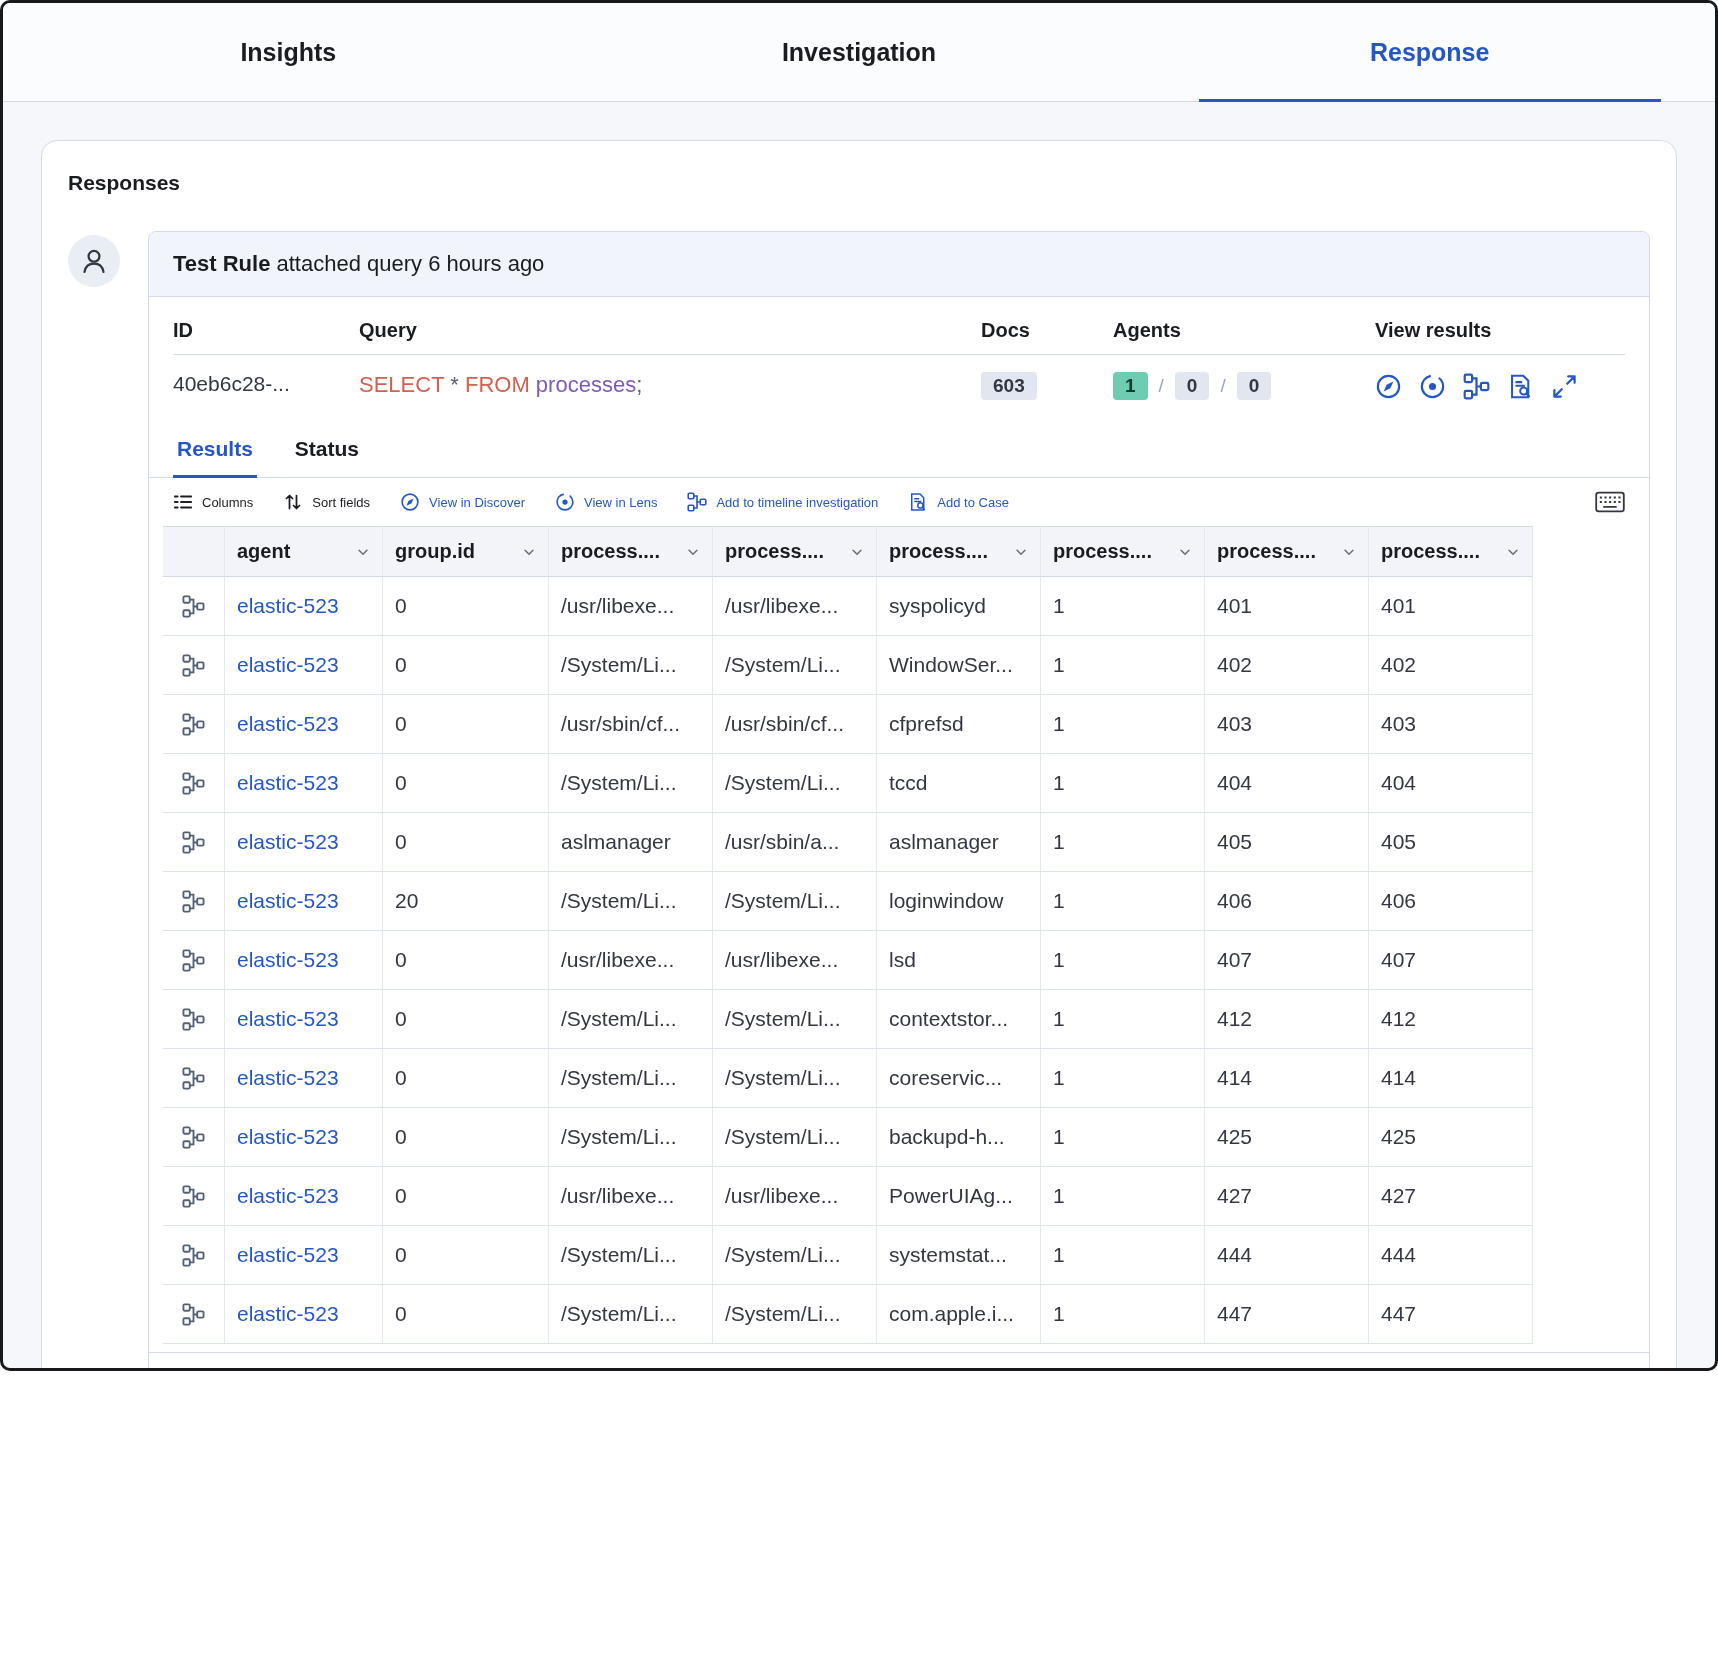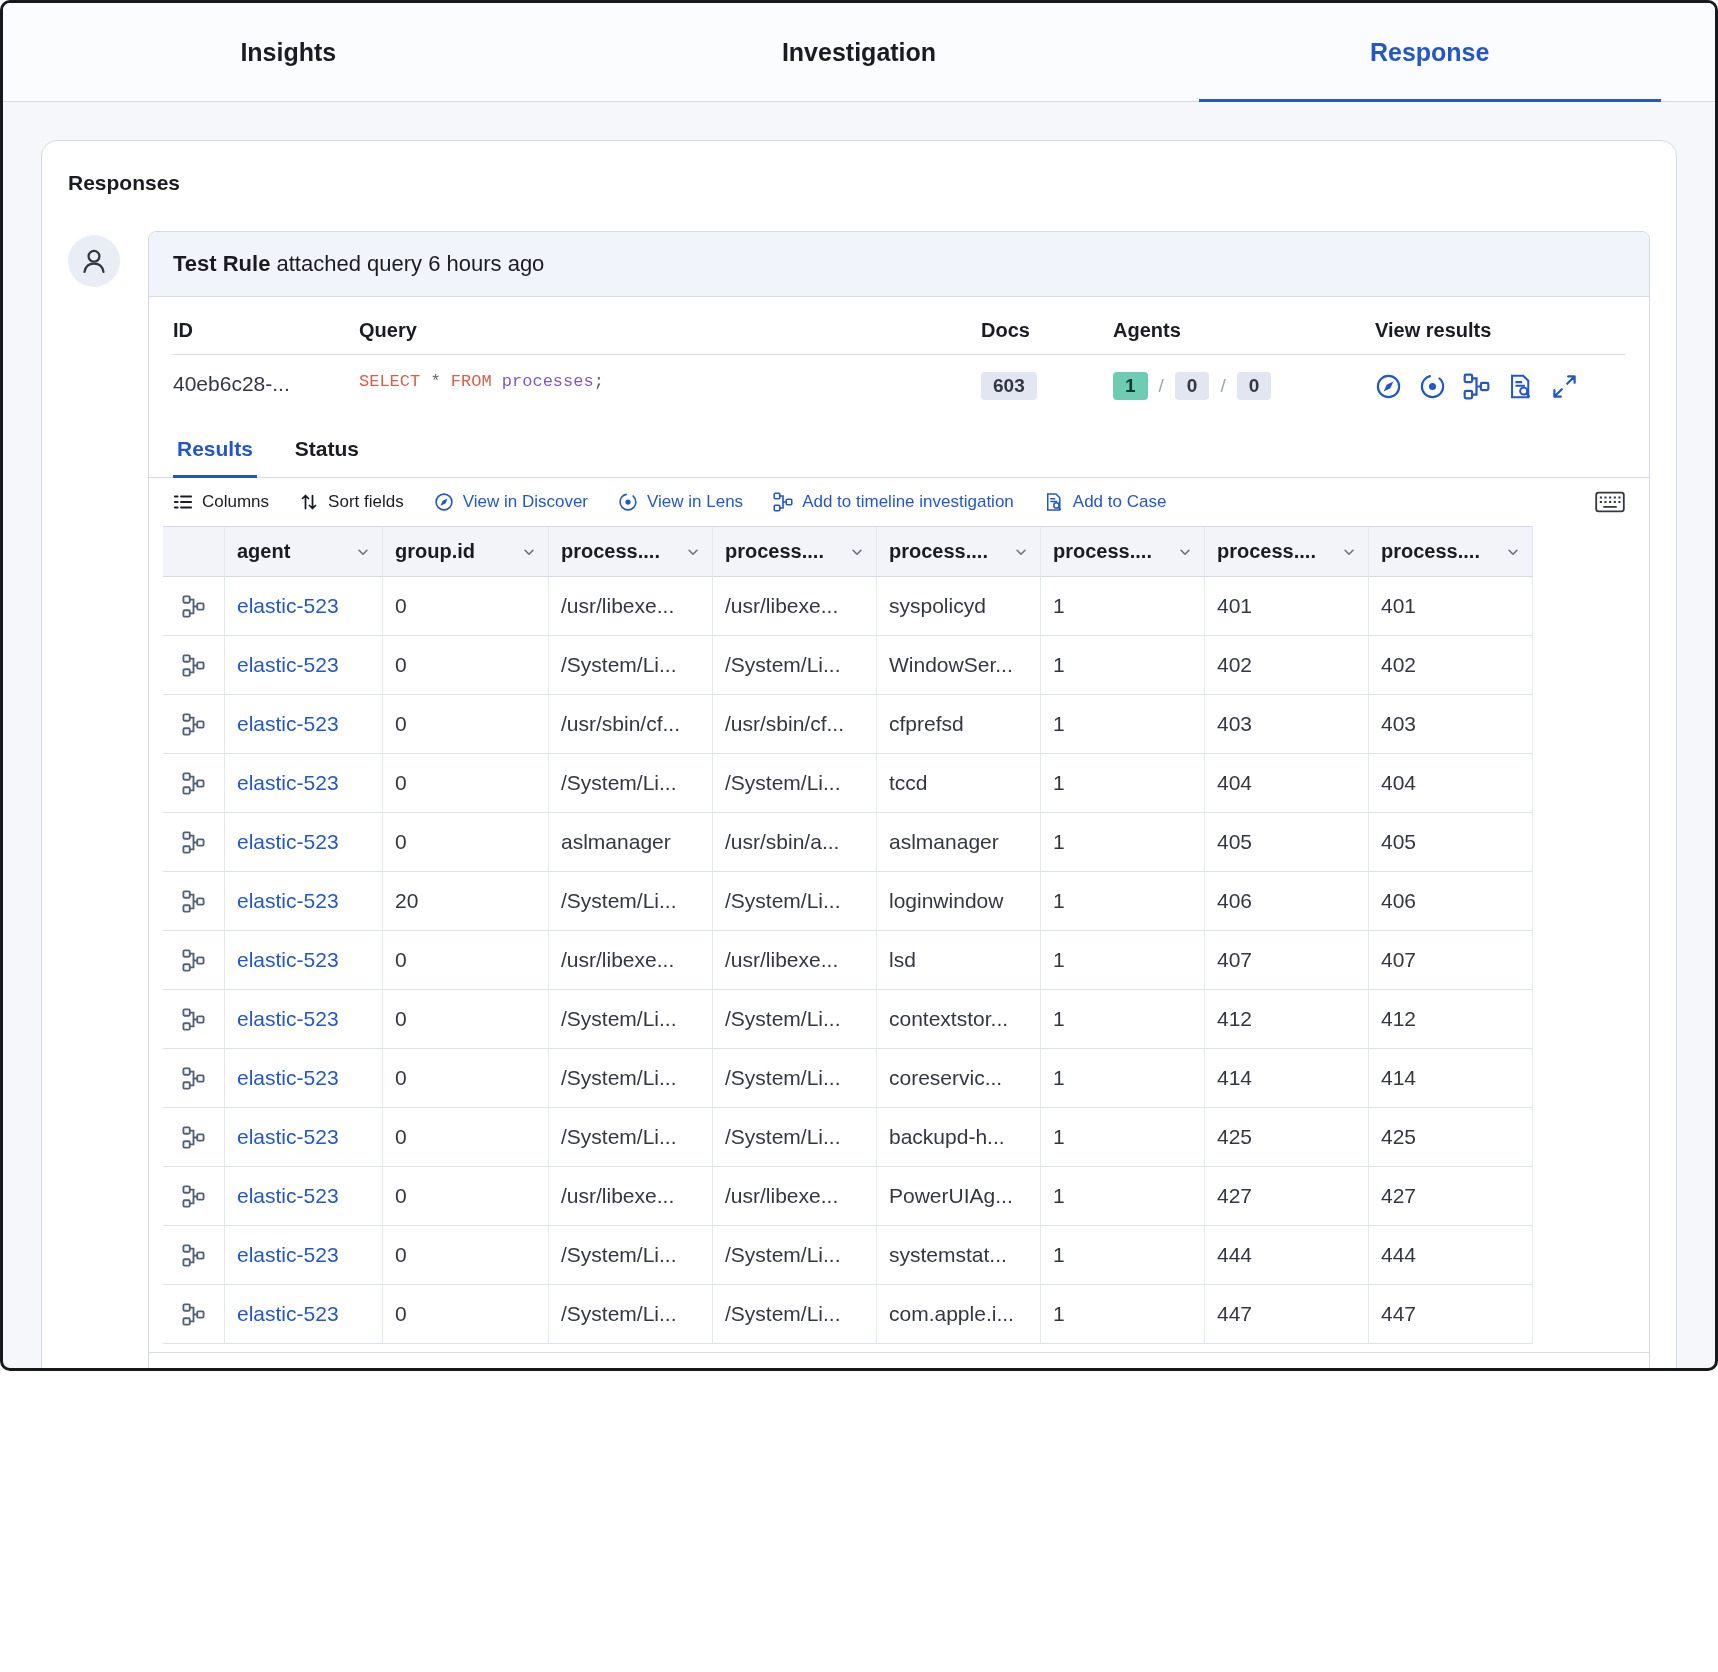--- a/index.html
+++ b/index.html
@@ -16,42 +16,42 @@
   .comment{display:flex;align-items:flex-start}
   .avatar{width:52px;height:52px;border-radius:50%;background:#e9edf4;display:flex;align-items:center;justify-content:center;color:#343741;flex:none;margin-top:4px}
   .panel{flex:1;margin-left:28px;border:1px solid var(--border,#d3dae6);border-radius:8px;background:#fff;overflow:hidden}
   .panel-head{background:var(--panel-header-bg,#f1f4fa);border-bottom:1px solid var(--border,#d3dae6);padding:19px 24px;font-size:22px;color:var(--text-heading,#1a1c21)}
   .panel-head .b{font-weight:700}
   
   .meta{padding:0 24px}
   .meta-labels{display:flex;padding:22px 0 12px;border-bottom:1px solid var(--border,#d3dae6);font-size:20px;font-weight:700;color:var(--text-heading,#1a1c21)}
   .meta-values{display:flex;padding:17px 0 19px;font-size:21px}
   .c-id{width:186px}.c-q{flex:1}.c-docs{width:132px}.c-agents{width:262px}.c-view{width:250px}
-  .code{font-family:Liberation Mono, monospace;font-size:17px;color:#5b616e}
+  .code{font-family:Liberation Sans, sans-serif;font-size:22px;color:#5b616e}
   .kw{color:var(--keyword-color,#d4604d)}.ident{color:var(--identifier-color,#7f5ab6)}
   .badge{display:inline-block;padding:3px 12px;border-radius:4px;font-size:19px;font-weight:700;color:#343741}
   .badge.gray{background:var(--badge-gray-bg,#e1e6f0)}
   .badge.green{background:var(--badge-green-bg,#6dccb1);color:#11392e}
   .meta-values .c-agents{display:flex;align-items:center;gap:11px}
   .sep{color:#9aa5b5;font-size:19px}
   .meta-values .c-view{display:flex;align-items:center;gap:17px}
   .ribtn{color:var(--accent-blue,#2457c5);cursor:pointer}
   
   .ic{display:inline-flex;align-items:center;justify-content:center}
   .ic svg{display:block}
   .i14{width:14px;height:14px}.i16{width:16px;height:16px}.i20{width:20px;height:20px}
   .i23{width:23px;height:23px}.i27{width:27px;height:27px}.i28{width:28px;height:28px}
   .ikb{width:30px;height:22px}
   
   .rtabs{display:flex;gap:34px;padding:0 24px;border-bottom:1px solid var(--border,#d3dae6)}
   .rtab{font-size:21px;font-weight:700;padding:18px 4px 14px;color:var(--text-heading,#1a1c21);cursor:pointer;border-bottom:3px solid transparent;margin-bottom:-1px}
   .rtab.active{color:var(--accent-blue,#2457c5);border-bottom-color:var(--accent-blue,#2457c5)}
   
   .toolbar{display:flex;align-items:center;gap:30px;padding:13px 24px}
-  .tbtn{display:flex;align-items:center;gap:9px;background:none;border:0;font:inherit;font-size:17px;cursor:pointer;padding:0;color:var(--text-heading,#1a1c21)}
+  .tbtn{display:flex;align-items:center;gap:9px;background:none;border:0;font:inherit;font-size:13px;cursor:pointer;padding:0;color:var(--text-heading,#1a1c21)}
   .tbtn.blue{color:var(--accent-blue,#2457c5)}
   .kbd-btn{margin-left:auto;color:#343741;cursor:pointer}
   
   .grid{margin-left:14px;width:calc(100% - 14px);overflow:hidden}
   .ghead,.grow{display:grid;grid-template-columns:62px 158px 166px repeat(6,164px);width:1370px}
   .gh{display:flex;align-items:center;justify-content:space-between;background:var(--grid-header-bg,#f2f4f9);border-top:1px solid var(--border,#d3dae6);border-bottom:1px solid var(--border,#d3dae6);border-right:1px solid var(--border-light,#e4e9f1);padding:0 12px;height:51px;font-size:20px;font-weight:700;color:var(--text-heading,#1a1c21);cursor:pointer;overflow:hidden;white-space:nowrap}
   .gh .chev{color:#69707d;flex:none;margin-left:6px}
   .gc{display:flex;align-items:center;height:59px;padding:0 12px;border-bottom:1px solid #dde3ec;border-right:1px solid var(--border-light,#e4e9f1);font-size:21px;color:var(--text-dark,#343741);overflow:hidden;white-space:nowrap}
   .gc.agent{color:var(--accent-blue,#2457c5);cursor:pointer}
   .gic{justify-content:center;color:var(--muted-icon,#526176);cursor:pointer}

